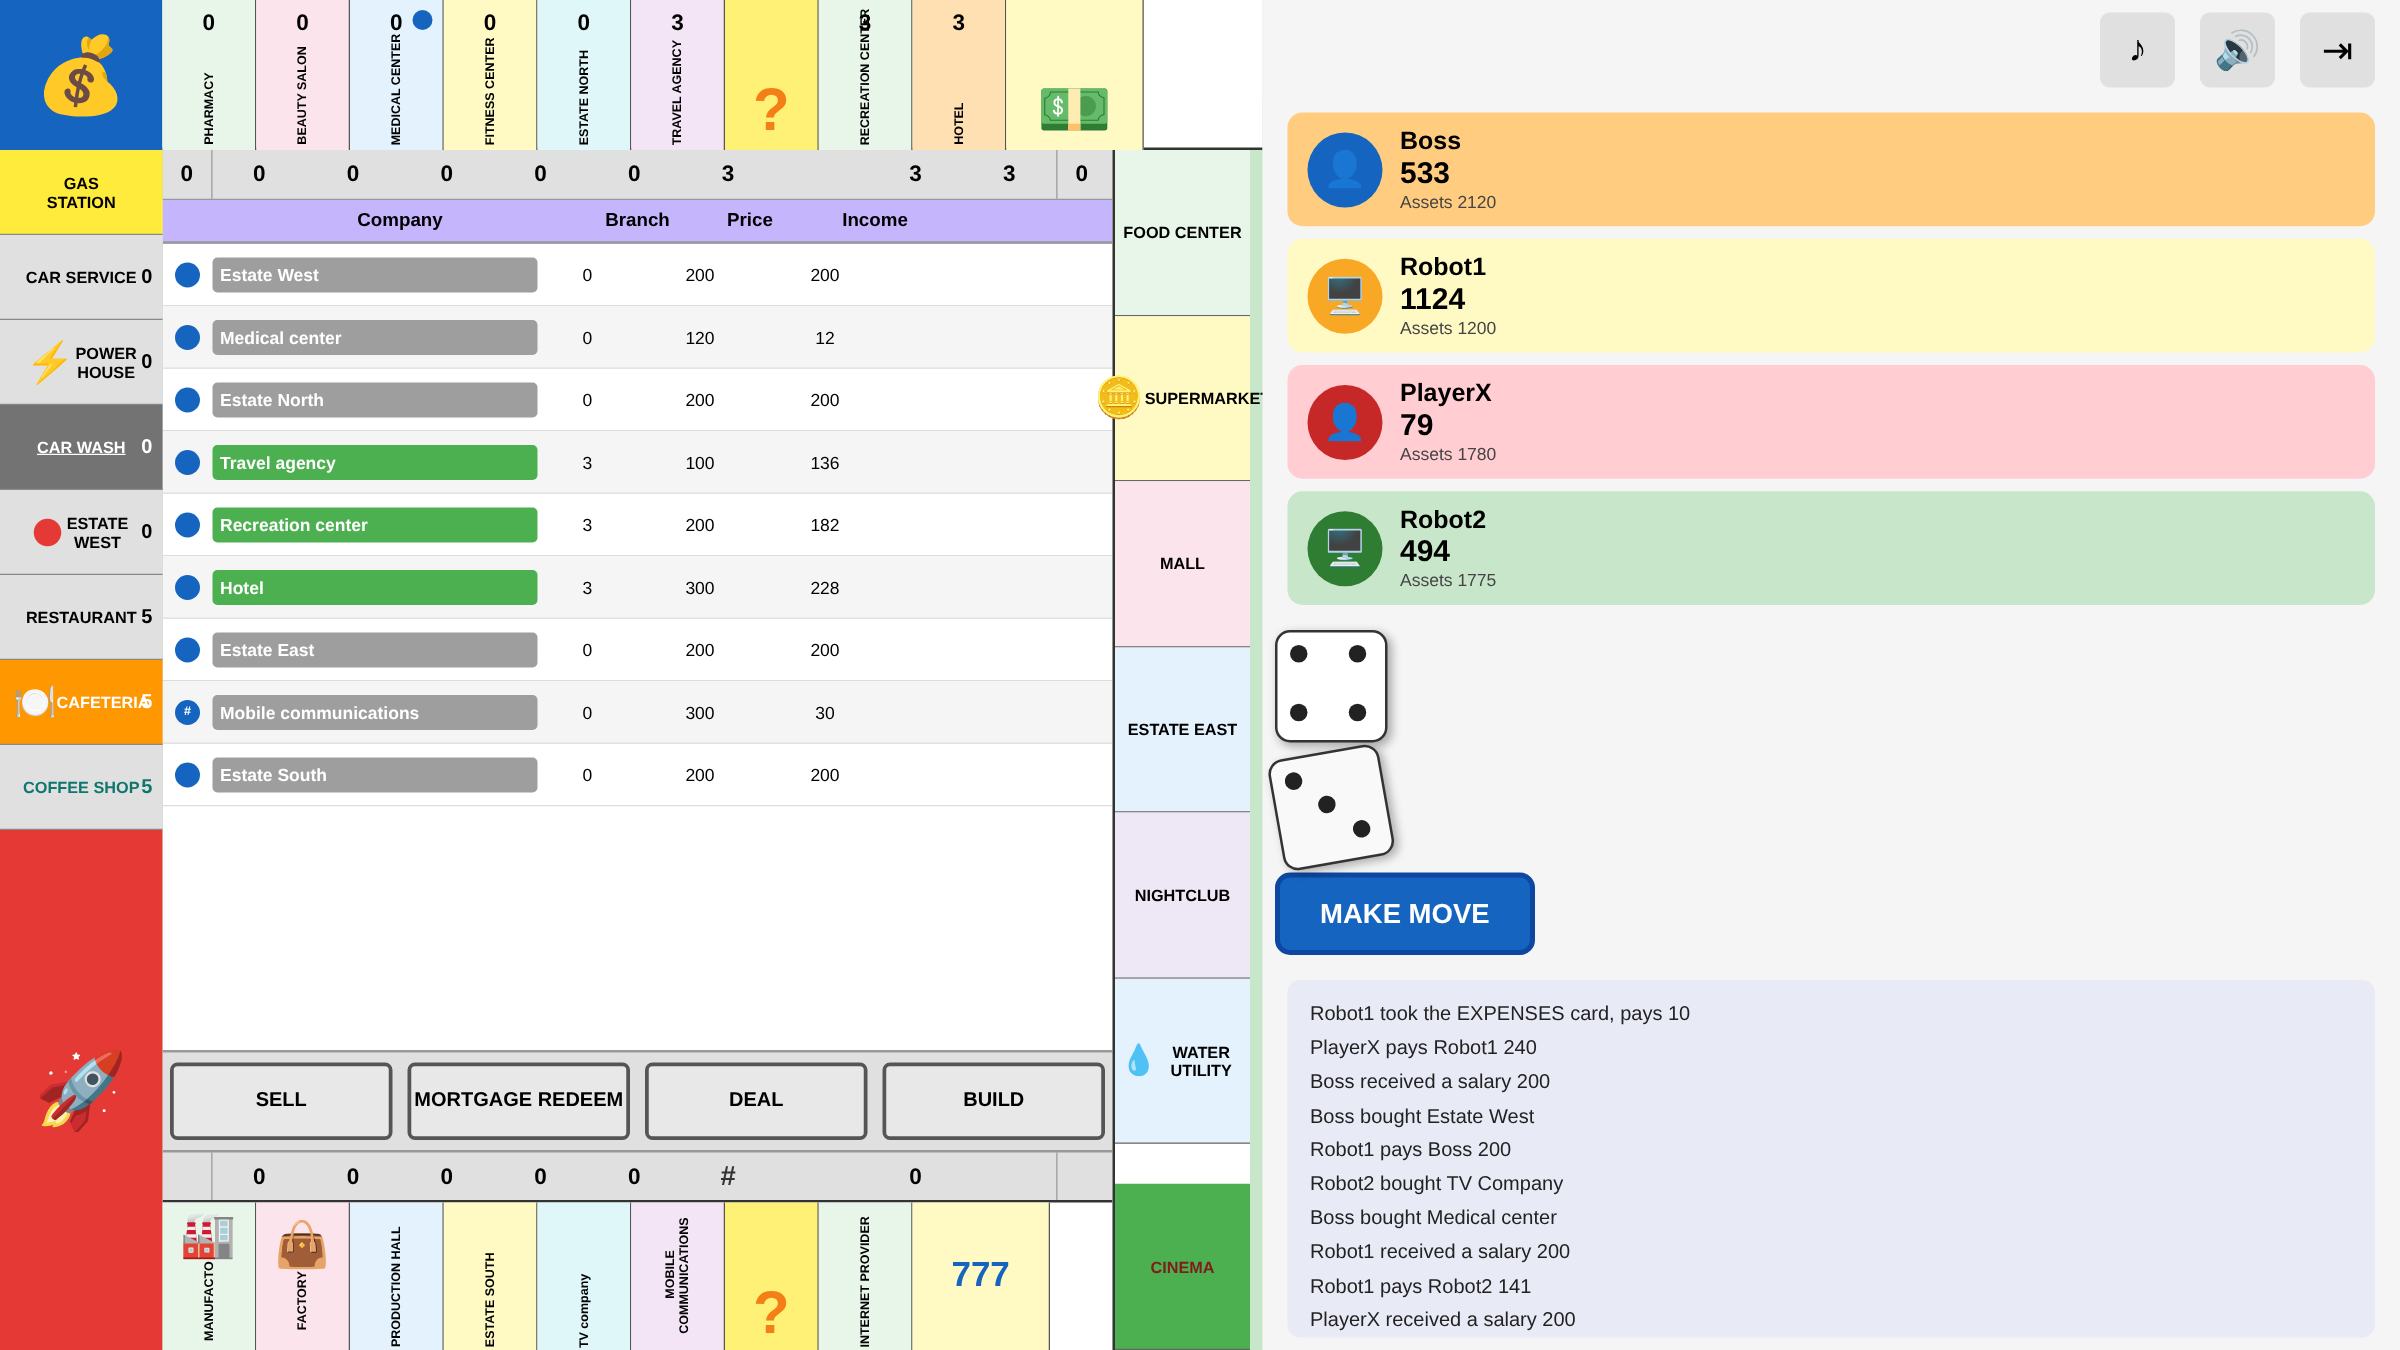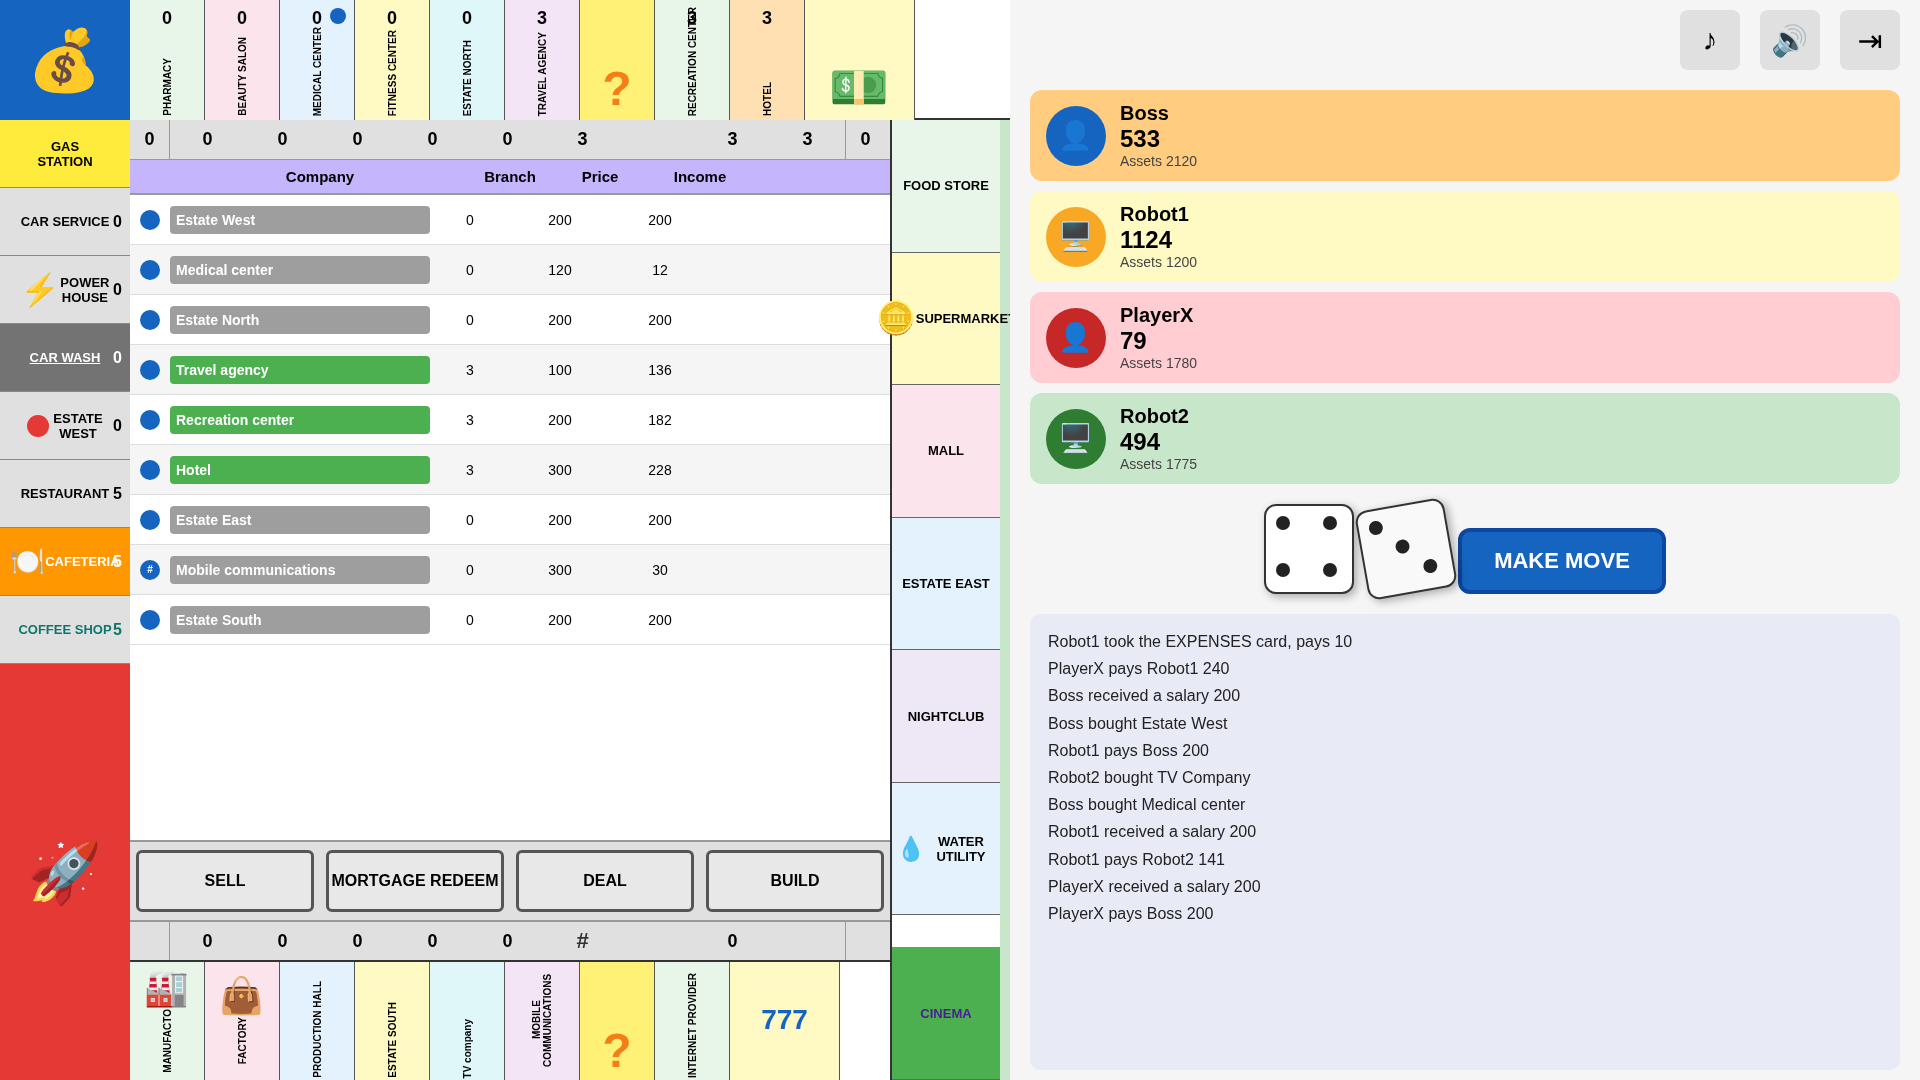--- a/index.html
+++ b/index.html
@@ -238,21 +238,21 @@
       cursor: pointer;
       position: relative;
     }
     .right-food { background: #e8f5e9; }
     .right-supermarket { background: #fff9c4; }
     .right-mall { background: #fce4ec; }
     .right-estate-east { background: #e3f2fd; }
     .right-nightclub { background: #ede7f6; }
     .right-amusement { background: #e0f7fa; }
     .right-water { background: #e3f2fd; }
-    .right-cinema { background: #4caf50; color: #4c1d95; margin-top: 32px; }
+    .right-cinema { background: #4caf50; color: #7f1d1d; margin-top: 32px; }
 
     
     .far-right {
       width: 910px;
       flex-shrink: 0;
       background: #f5f5f5;
       display: flex;
       flex-direction: column;
     }
 
@@ -309,24 +309,25 @@
     .avatar-red { background: #c62828; color: #fff; }
     .avatar-green { background: #2e7d32; color: #fff; }
 
     .player-info { display: flex; flex-direction: column; }
     .player-name { font-size: 20px; font-weight: bold; }
     .player-score { font-size: 24px; font-weight: bold; }
     .player-assets { font-size: 14px; color: #444; }
 
     .dice-area {
       display: flex;
-      align-items: flex-end;
+      align-items: flex-start;
       justify-content: center;
       gap: 7px;
       padding: 10px;
+      flex-direction: column;
     }
 
     .die {
       width: 90px;
       height: 90px;
       background: #fff;
       border-radius: 12px;
       border: 2px solid #333;
       display: grid;
       grid-template-columns: 1fr 1fr 1fr;
@@ -683,21 +684,21 @@
           <span class="cell-label">INTERNET PROVIDER</span>
         </div>
         <div class="board-cell cell-money" style="justify-content:center;align-items:center;font-size:28px;font-weight:bold;color:#1565c0;background:#fff9c4;">
           <span>777</span>
         </div>
       </div>
     </div>
 
     <div class="right-board">
       <div class="right-cell right-food">
-        <span>FOOD STORE</span>
+        <span>FOOD CENTER</span>
       </div>
       <div class="right-cell right-supermarket">
         <span class="supermarket-icon">🪙</span>
         <span>SUPERMARKET</span>
       </div>
       <div class="right-cell right-mall">
         <span>MALL</span>
       </div>
       <div class="right-cell right-estate-east">
         <span>ESTATE EAST</span>

